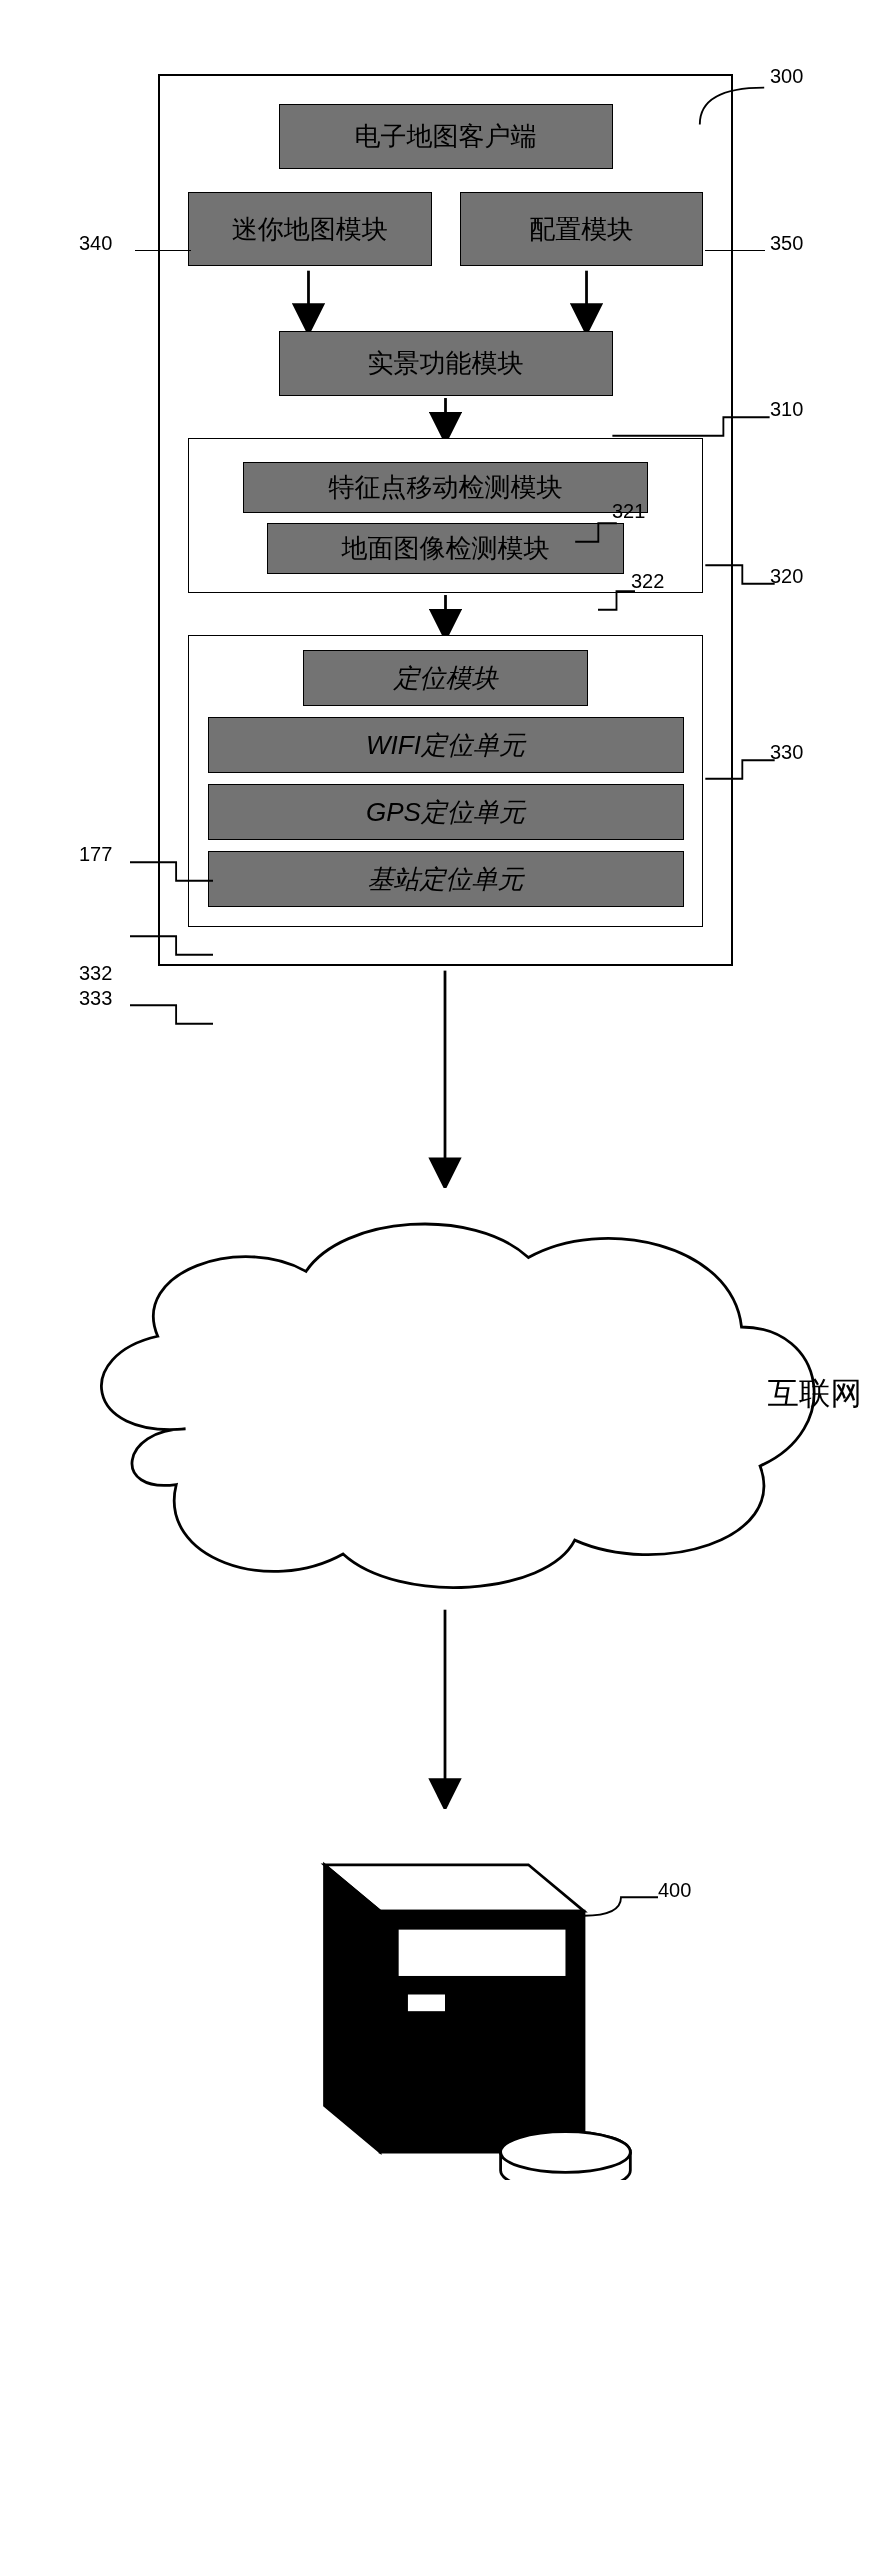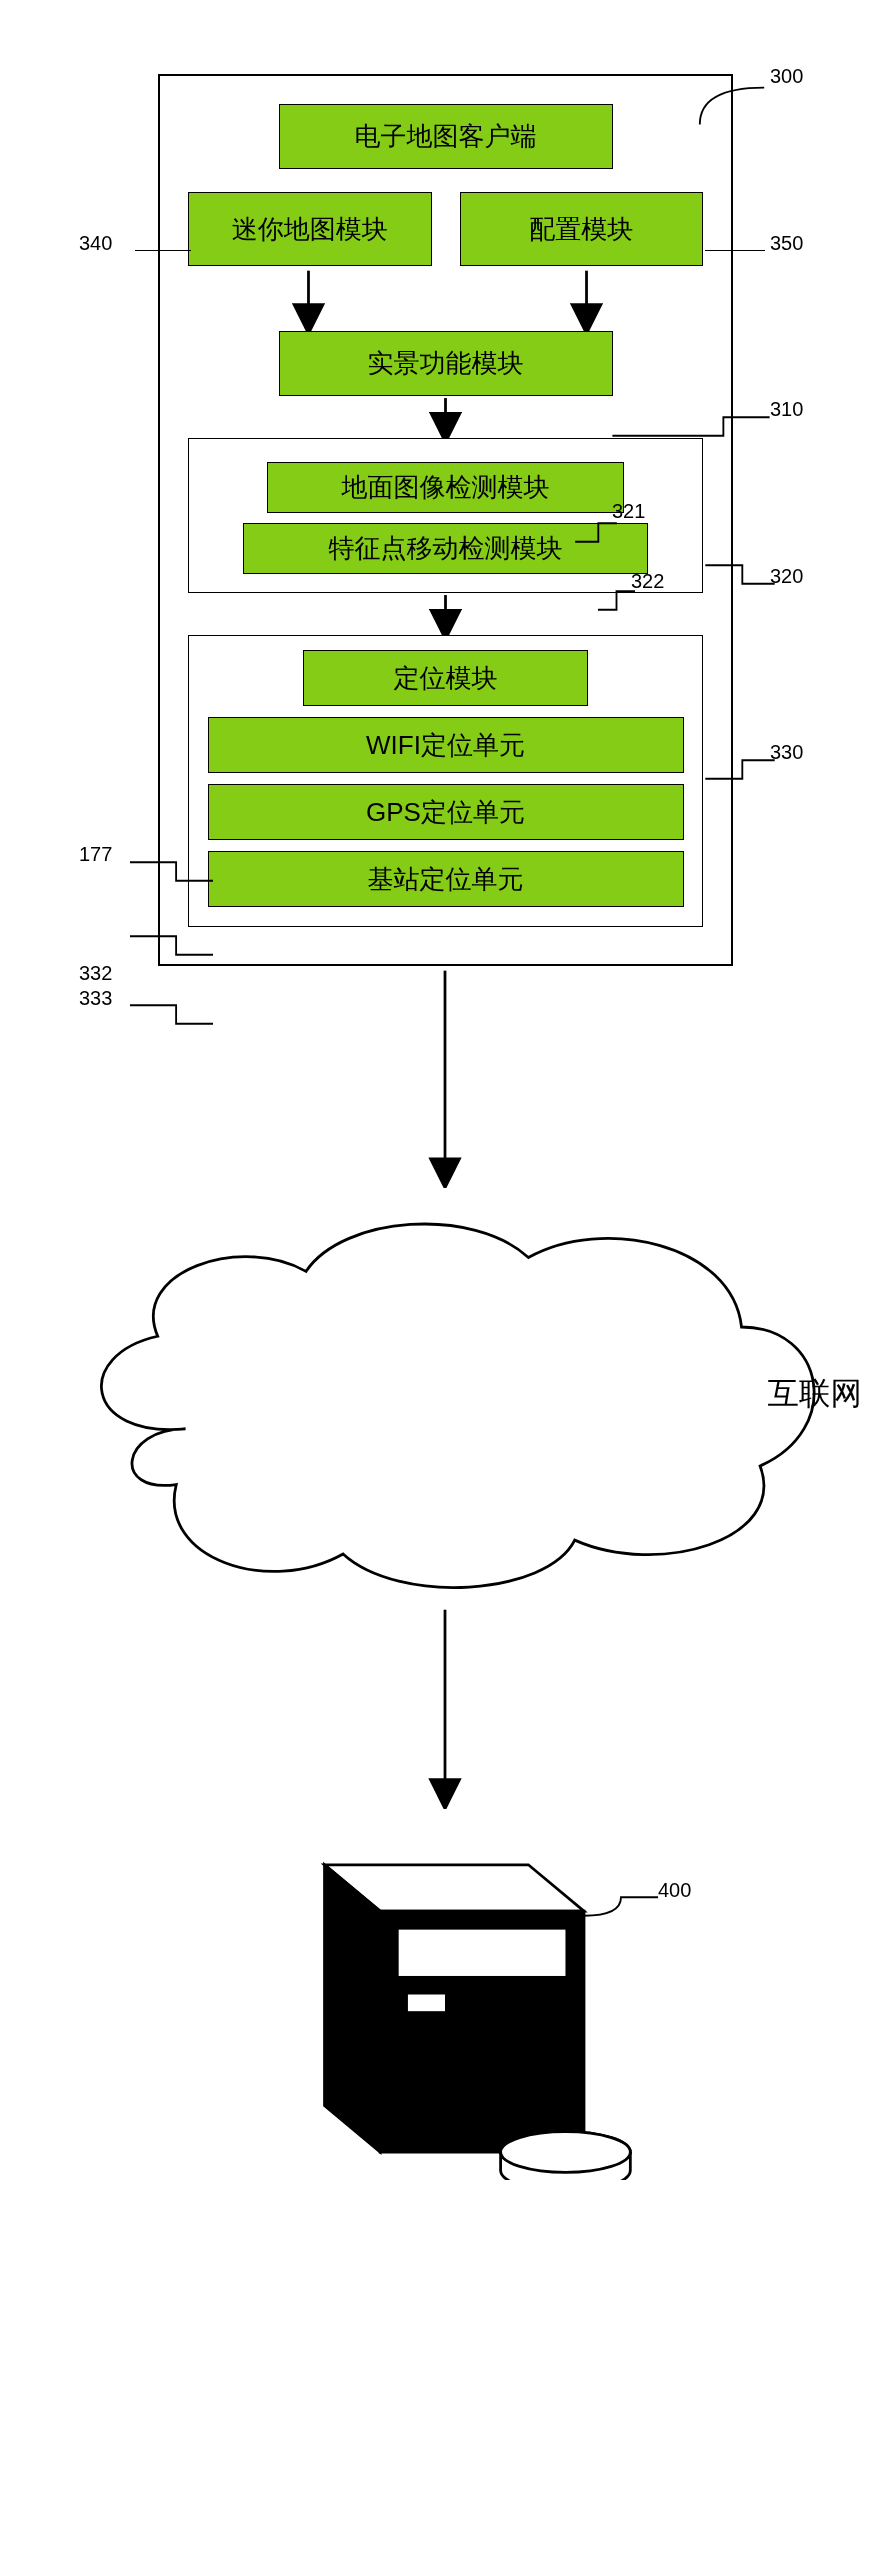--- a/index.html
+++ b/index.html
@@ -11,21 +11,21 @@
     color: #000;
     width: 890px;
   }
   .diagram {
     position: relative;
     width: 834px;
     margin: 0 auto;
   }
   .box {
     border: 1.9px solid #000;
-    background: #84cc16;
+    background: #737373;
     text-align: center;
     display: flex;
     align-items: center;
     justify-content: center;
     font-size: 26px;
   }
   .outer {
     width: 575px;
     margin-left: 130px;
     padding: 28px 28px 37px 28px;
@@ -67,20 +67,21 @@
   }
   .loc-container {
     border: 1.9px solid #000;
     padding: 14px 18.5px 18.5px 18.5px;
     margin-top: 0;
   }
   .loc-inner {
     height: 56px;
     margin: 11px auto 0 auto;
     width: 100%;
+    font-style: italic;
   }
   .label {
     position: absolute;
     font-size: 20px;
   }
   .lead {
     position: absolute;
     border-top: 1.9px solid #000;
   }
   svg.arrow {
@@ -127,25 +128,25 @@
 
     <div class="box func-box">
       <span>实景功能模块</span>
     </div>
 
     <svg class="arrow arrow-down" width="37" height="42" viewBox="0 0 40 45">
       <line x1="20" y1="2" x2="20" y2="35" stroke="#000" stroke-width="3" marker-end="url(#ah)"></line>
     </svg>
 
     <div class="nav-container">
+      <div class="box inner-box" style="width:85%;">
+        <span>特征点移动检测模块</span>
+      </div>
       <div class="box inner-box" style="width:75%;">
         <span>地面图像检测模块</span>
-      </div>
-      <div class="box inner-box" style="width:85%;">
-        <span>特征点移动检测模块</span>
       </div>
     </div>
 
     <svg class="arrow arrow-down" width="37" height="42" viewBox="0 0 40 45">
       <line x1="20" y1="2" x2="20" y2="35" stroke="#000" stroke-width="3" marker-end="url(#ah)"></line>
     </svg>
 
     <div class="loc-container">
       <div class="box loc-inner" style="width:60%; margin-top:0;">
         <span>定位模块</span>

